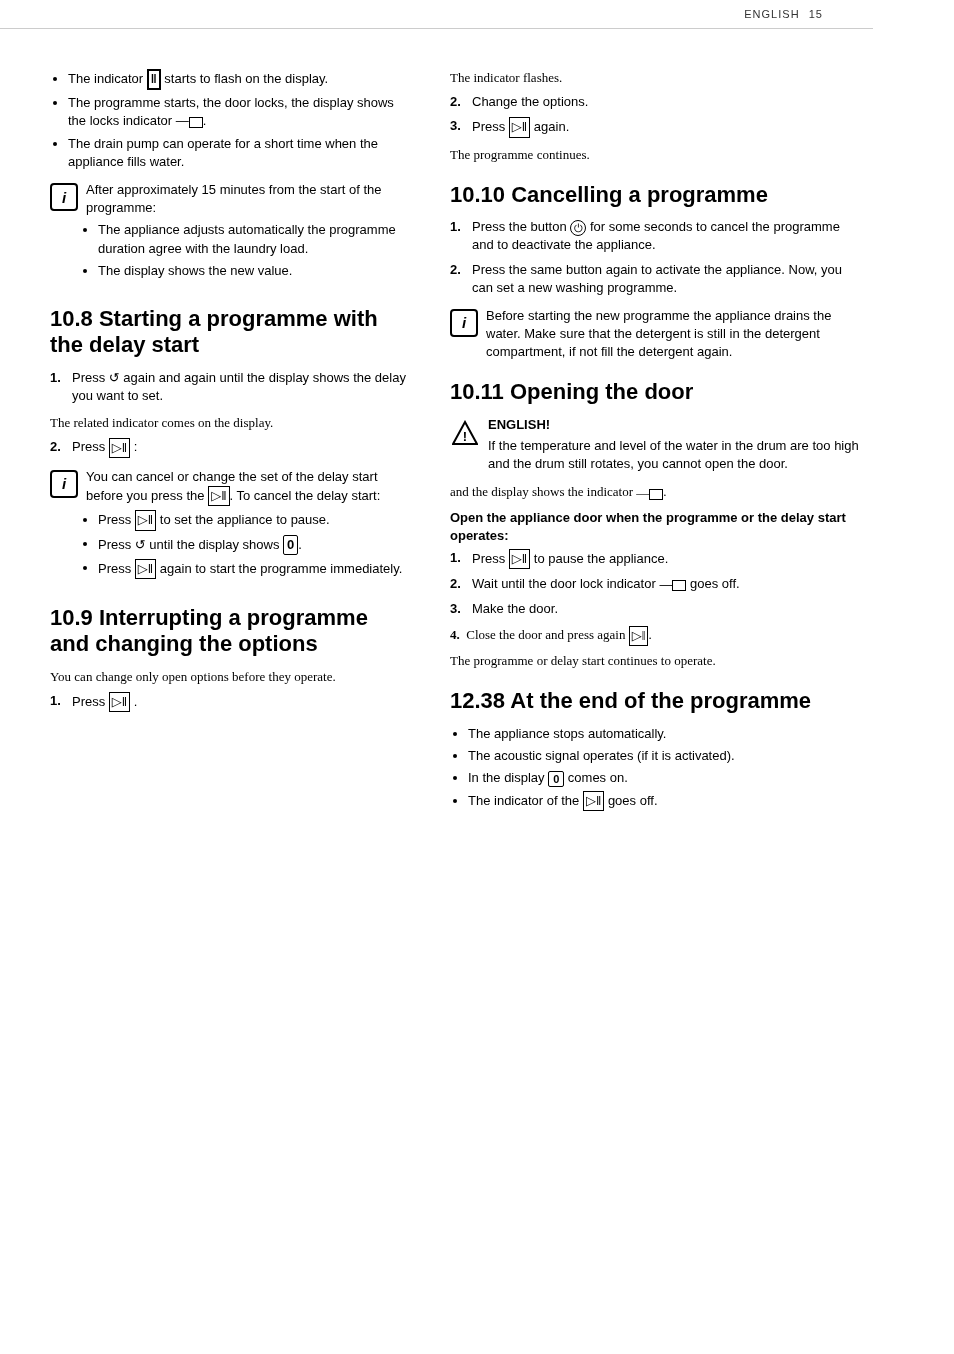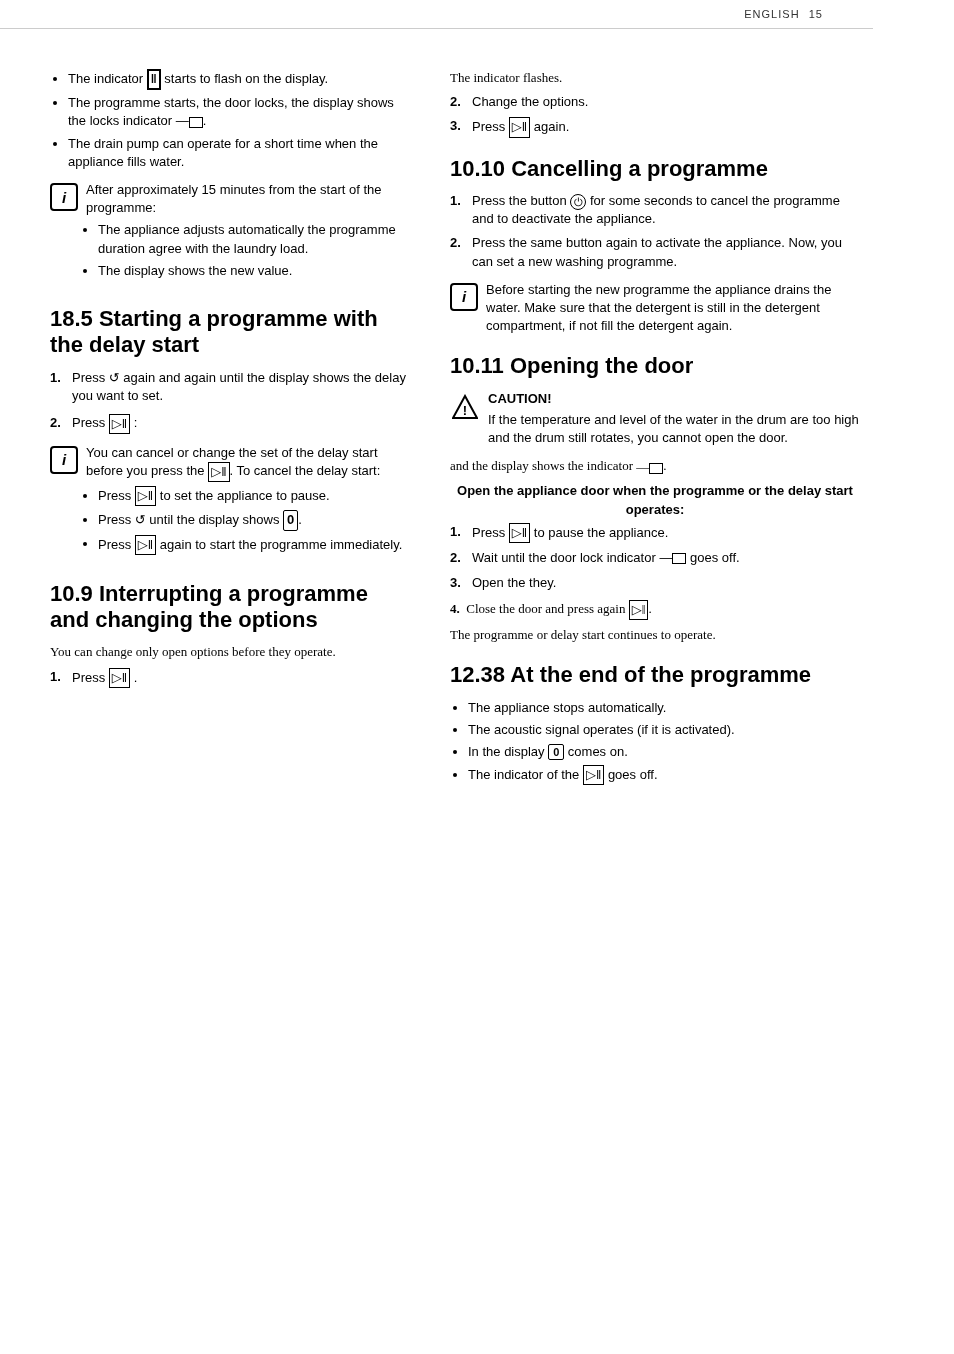--- a/index.html
+++ b/index.html
@@ -119,21 +119,20 @@
     }
     .para {
       margin-bottom: 6px;
       line-height: 1.4;
       font-family: Liberation Serif, serif;
     }
     .bold-para {
       font-weight: bold;
       margin-bottom: 4px;
       line-height: 1.4;
-      text-align: center;
     }
     .caution-box {
       display: flex;
       flex-direction: row;
       align-items: flex-start;
       margin: 10px 0;
       gap: 8px;
     }
     .caution-icon {
       width: 30px;
@@ -186,33 +185,34 @@
       <div class="info-content">
         <span>After approximately 15 minutes from the start of the programme:</span>
         <ul class="bullet-list">
           <li>The appliance adjusts automatically the programme duration agree with the laundry load.</li>
           <li>The display shows the new value.</li>
         </ul>
       </div>
     </div>
 
     <div class="section-heading">
-      <span class="section-num">18.5</span> Starting a programme with the delay start
+      <span class="section-num">10.8</span> Starting a programme with the delay start
     </div>
 
     <ol class="numbered-list">
       <li>
         <span class="num">1.</span>
         <span>Press
           <span style="display:inline-block;font-size:13px;vertical-align:middle;">↺</span>
           again and again until the display shows the delay you want to set.
         </span>
       </li>
     </ol>
 
+    <p class="para">The related indicator comes on the display.</p>
 
     <ol class="numbered-list">
       <li>
         <span class="num">2.</span>
         <div>
           <span>Press
             <span style="display:inline-block;font-size:13px;border:1.5px solid #000;padding:0 2px;vertical-align:middle;">▷‖</span>
             :
           </span>
         </div>
@@ -273,20 +273,21 @@
       </li>
       <li>
         <span class="num">3.</span>
         <span>Press
           <span style="display:inline-block;font-size:13px;border:1.5px solid #000;padding:0 2px;vertical-align:middle;">▷‖</span>
           again.
         </span>
       </li>
     </ol>
 
+    <p class="para">The programme continues.</p>
 
     <div class="section-heading">
       <span class="section-num">10.10</span> Cancelling a programme
     </div>
 
     <ol class="numbered-list">
       <li>
         <span class="num">1.</span>
         <span>Press the button
           <span style="display:inline-block;border:1.5px solid #000;border-radius:50%;width:16px;height:16px;line-height:15px;text-align:center;font-size:11px;vertical-align:middle;">⏻</span>
@@ -311,21 +312,21 @@
     </div>
 
     <div class="caution-box">
       <div class="caution-icon">
         <svg viewBox="0 0 26 26">
           <polygon points="13,2 25,24 1,24" fill="none" stroke="#000" stroke-width="2"></polygon>
           <text x="13" y="21" text-anchor="middle" font-size="13" font-weight="bold" fill="#000">!</text>
         </svg>
       </div>
       <div class="caution-content">
-        <div class="caution-title">CAUTION!</div>
+        <div class="caution-title">ENGLISH!</div>
         <div>If the temperature and level of the water in the drum are too high and the drum still rotates, you cannot open the door.</div>
       </div>
     </div>
 
     <p class="para">and the display shows the indicator
       <span style="display:inline-block;vertical-align:middle;font-size:13px;">―<span style="display:inline-block;border:1.5px solid #000;width:14px;height:11px;vertical-align:middle;"></span></span>.
     </p>
 
     <p class="bold-para">Open the appliance door when the programme or the delay start operates:</p>
 
@@ -339,21 +340,21 @@
       </li>
       <li>
         <span class="num">2.</span>
         <span>Wait until the door lock indicator
           <span style="display:inline-block;vertical-align:middle;font-size:13px;">―<span style="display:inline-block;border:1.5px solid #000;width:14px;height:11px;vertical-align:middle;"></span></span>
           goes off.
         </span>
       </li>
       <li>
         <span class="num">3.</span>
-        <span>Open the they.</span>
+        <span>Make the door.</span>
       </li>
     </ol>
 
     <p class="para">
       <strong>4.</strong>&nbsp;&nbsp;Close the door and press again
       <span style="display:inline-block;font-size:13px;border:1.5px solid #000;padding:0 2px;vertical-align:middle;">▷‖</span>.
     </p>
     <p class="para">The programme or delay start continues to operate.</p>
 
     <div class="section-heading">

